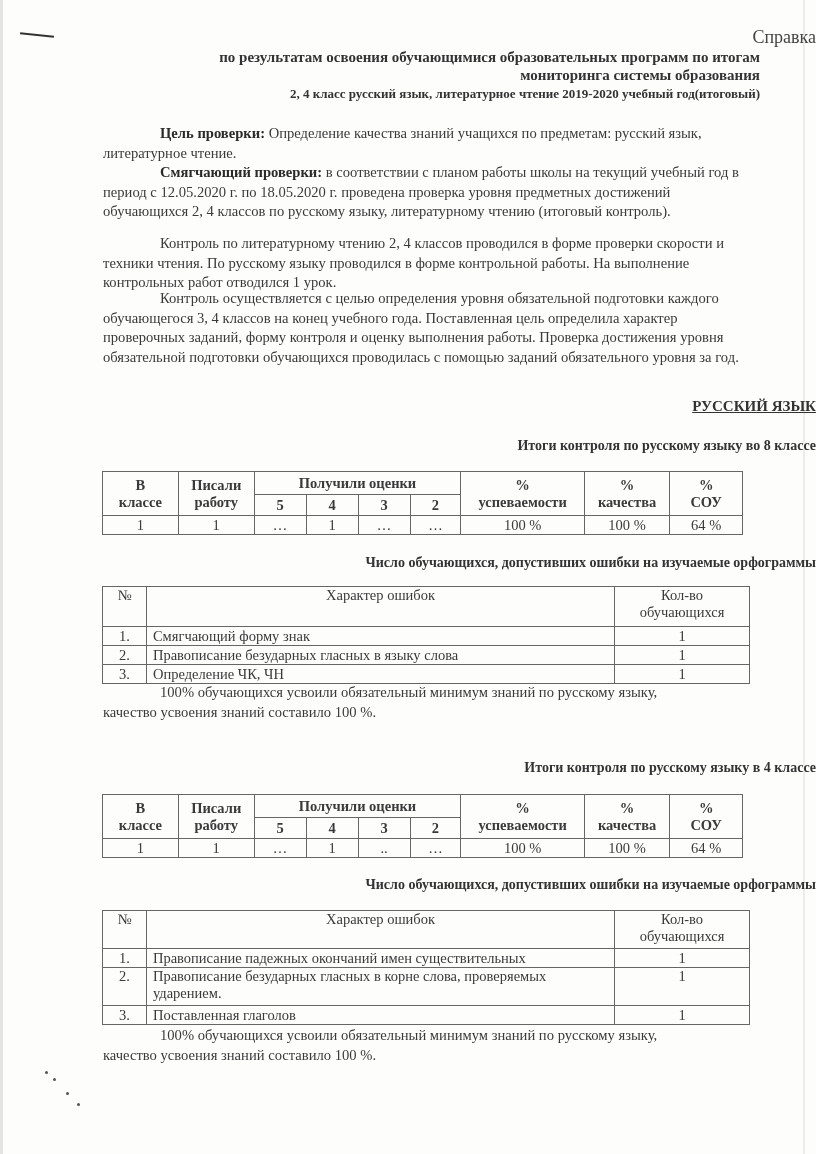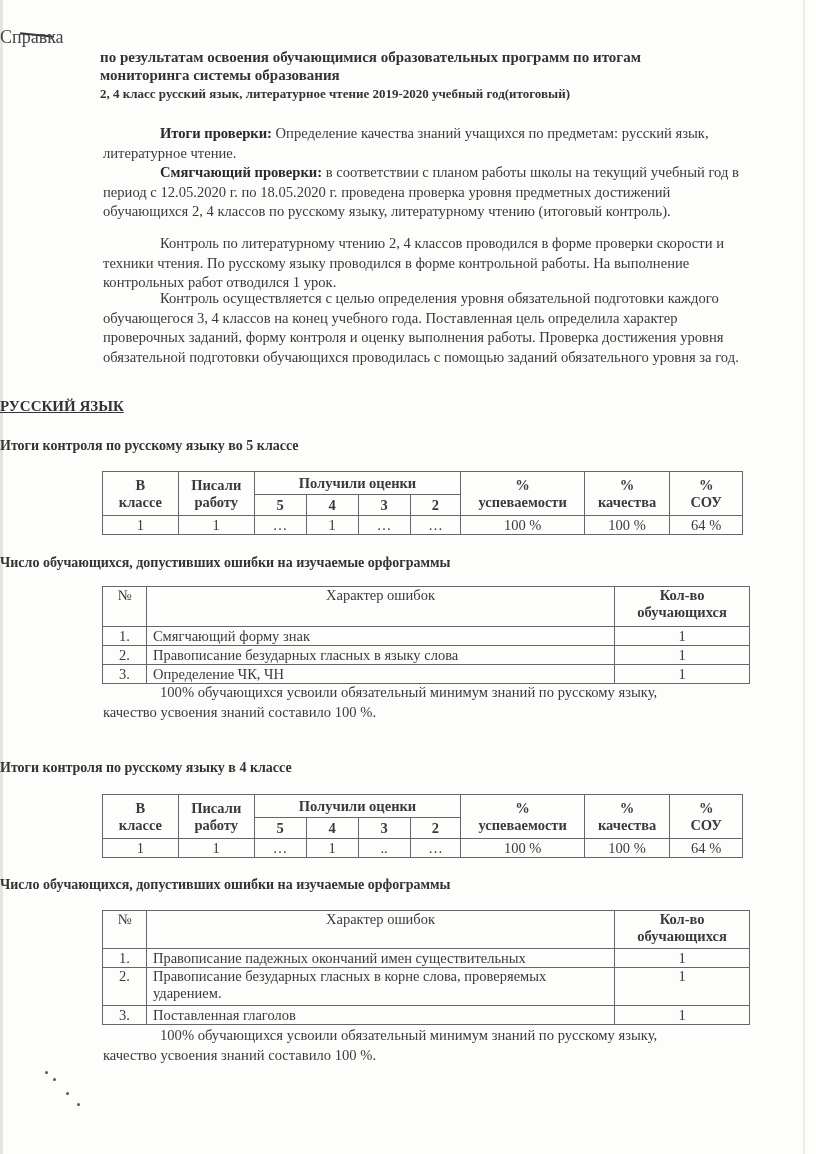--- a/index.html
+++ b/index.html
@@ -8,74 +8,74 @@
     background:#fdfdfc;
     font-family:"Liberation Serif", "DejaVu Serif", serif;
     color:#333;
   }
   .edge-left { position:absolute; left:0; top:0; width:3px; height:1154px; background:#e4e4e0; }
   .edge-right { position:absolute; left:803px; top:0; width:2px; height:1154px; background:#ececea; }
   .scan-dash { position:absolute; left:20px; top:34px; width:34px; height:2px; background:#333; transform:rotate(6deg); }
   .speck { position:absolute; width:3px; height:3px; border-radius:50%; background:#555; }
 
   .abs { position:absolute; }
-  .center { text-align:left; }
+  .center { text-align:right; }
   .title { left:0; width:816px; top:27px; font-size:18px; color:#444; }
   .sub { left:100px; width:660px; font-size:15px; font-weight:bold; color:#333; }
   .sub1 { top:49px; }
   .sub2 { top:67px; }
   .sub3 { top:86px; font-size:13px; }
 
   .para { left:103px; width:640px; font-size:14.6px; line-height:19.5px; color:#3a3a3a; }
   .para .ind { display:inline-block; width:57px; }
   .para b { color:#2a2a2a; }
 
   .section { left:0; width:816px; top:398px; font-size:15px; font-weight:bold; text-decoration:underline; color:#333; }
   .caption { left:0; width:816px; font-size:14px; font-weight:bold; color:#333; }
 
   table { border-collapse:collapse; position:absolute; font-size:14.5px; color:#3a3a3a; }
   td, th { border:1px solid #666; padding:0; text-align:center; line-height:17px; }
   th { font-weight:normal; }
   .res th { font-weight:bold; }
   .err td.txt { text-align:left; padding-left:6px; }
   .err th { font-weight:normal; vertical-align:top; }
-  .err th.kol { font-weight:bold; }
+  .err th.kol { font-weight:normal; }
 </style>
 </head>
 <body>
 
 <div class="edge-left"></div>
 <div class="edge-right"></div>
 <div class="scan-dash"></div>
 <div class="speck" style="left:45px;top:1071px"></div>
 <div class="speck" style="left:53px;top:1078px"></div>
 <div class="speck" style="left:66px;top:1092px"></div>
 <div class="speck" style="left:77px;top:1103px"></div>
 
 <div class="abs center title">Справка</div>
 <div class="abs center sub sub1">по результатам освоения обучающимися образовательных программ по итогам</div>
 <div class="abs center sub sub2">мониторинга системы образования</div>
 <div class="abs center sub sub3">2, 4 класс русский язык, литературное чтение 2019-2020 учебный год(итоговый)</div>
 
 <div class="abs para" style="top:124px">
-  <span class="ind"></span><b>Итоги проверки:</b><span> Определение качества знаний учащихся по предметам: русский язык, литературное чтение.</span>
+  <span class="ind"></span><b>Цель проверки:</b><span> Определение качества знаний учащихся по предметам: русский язык, литературное чтение.</span>
 </div>
 <div class="abs para" style="top:163px">
   <span class="ind"></span><b>Смягчающий проверки:</b><span> в соответствии с планом работы школы на текущий учебный год в период с 12.05.2020 г. по  18.05.2020 г. проведена проверка уровня предметных достижений обучающихся 2,  4 классов по русскому языку, литературному чтению (итоговый контроль).</span>
 </div>
 <div class="abs para" style="top:234px">
   <span class="ind"></span><span>Контроль по литературному чтению 2, 4 классов проводился в форме проверки скорости и техники чтения. По русскому языку проводился в форме контрольной работы. На выполнение контрольных работ отводился 1 урок.</span>
 </div>
 <div class="abs para" style="top:289px">
   <span class="ind"></span><span>Контроль осуществляется с целью определения уровня обязательной подготовки каждого обучающегося 3, 4 классов на конец учебного года. Поставленная цель определила характер проверочных заданий, форму контроля и оценку выполнения работы. Проверка достижения уровня обязательной подготовки обучающихся  проводилась с помощью заданий обязательного уровня за год.</span>
 </div>
 
 <div class="abs center section">РУССКИЙ ЯЗЫК</div>
 
-<div class="abs center caption" style="top:438px">Итоги контроля по русскому языку во 5 классе</div>
+<div class="abs center caption" style="top:438px">Итоги контроля по русскому языку во 8 классе</div>
 <table class="res" style="left:102px;top:471px;width:641px">
   <colgroup>
       <col style="width:70px">
       <col style="width:70px">
       <col style="width:48px">
       <col style="width:48px">
       <col style="width:48px">
       <col style="width:47px">
       <col style="width:114px">
       <col style="width:79px">

